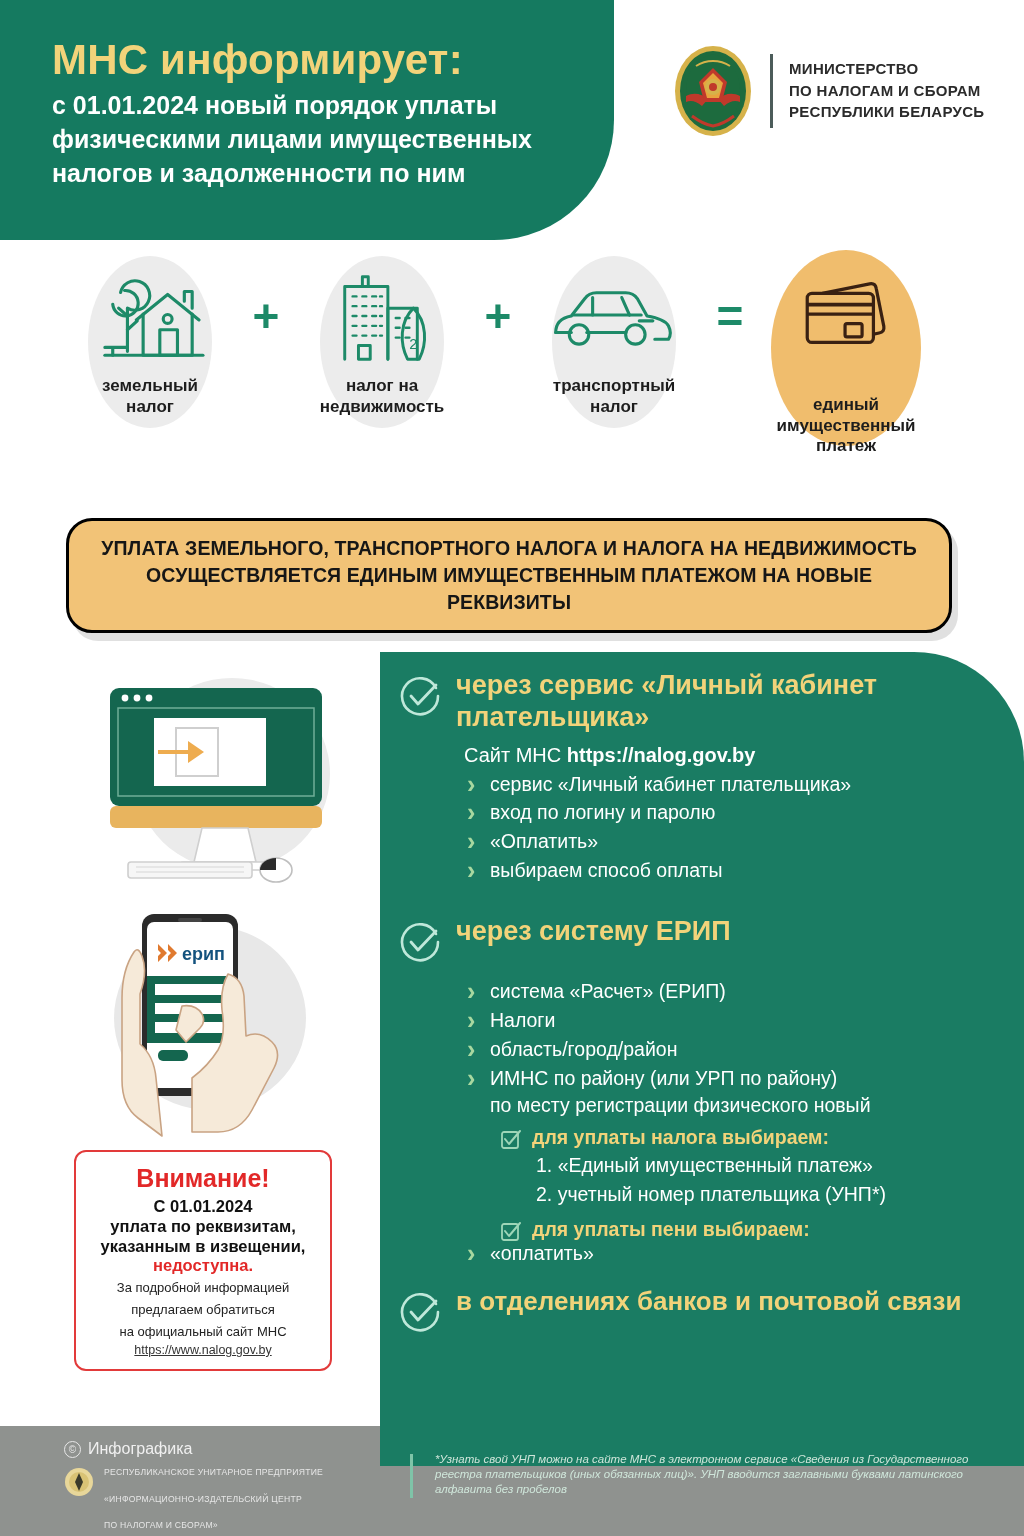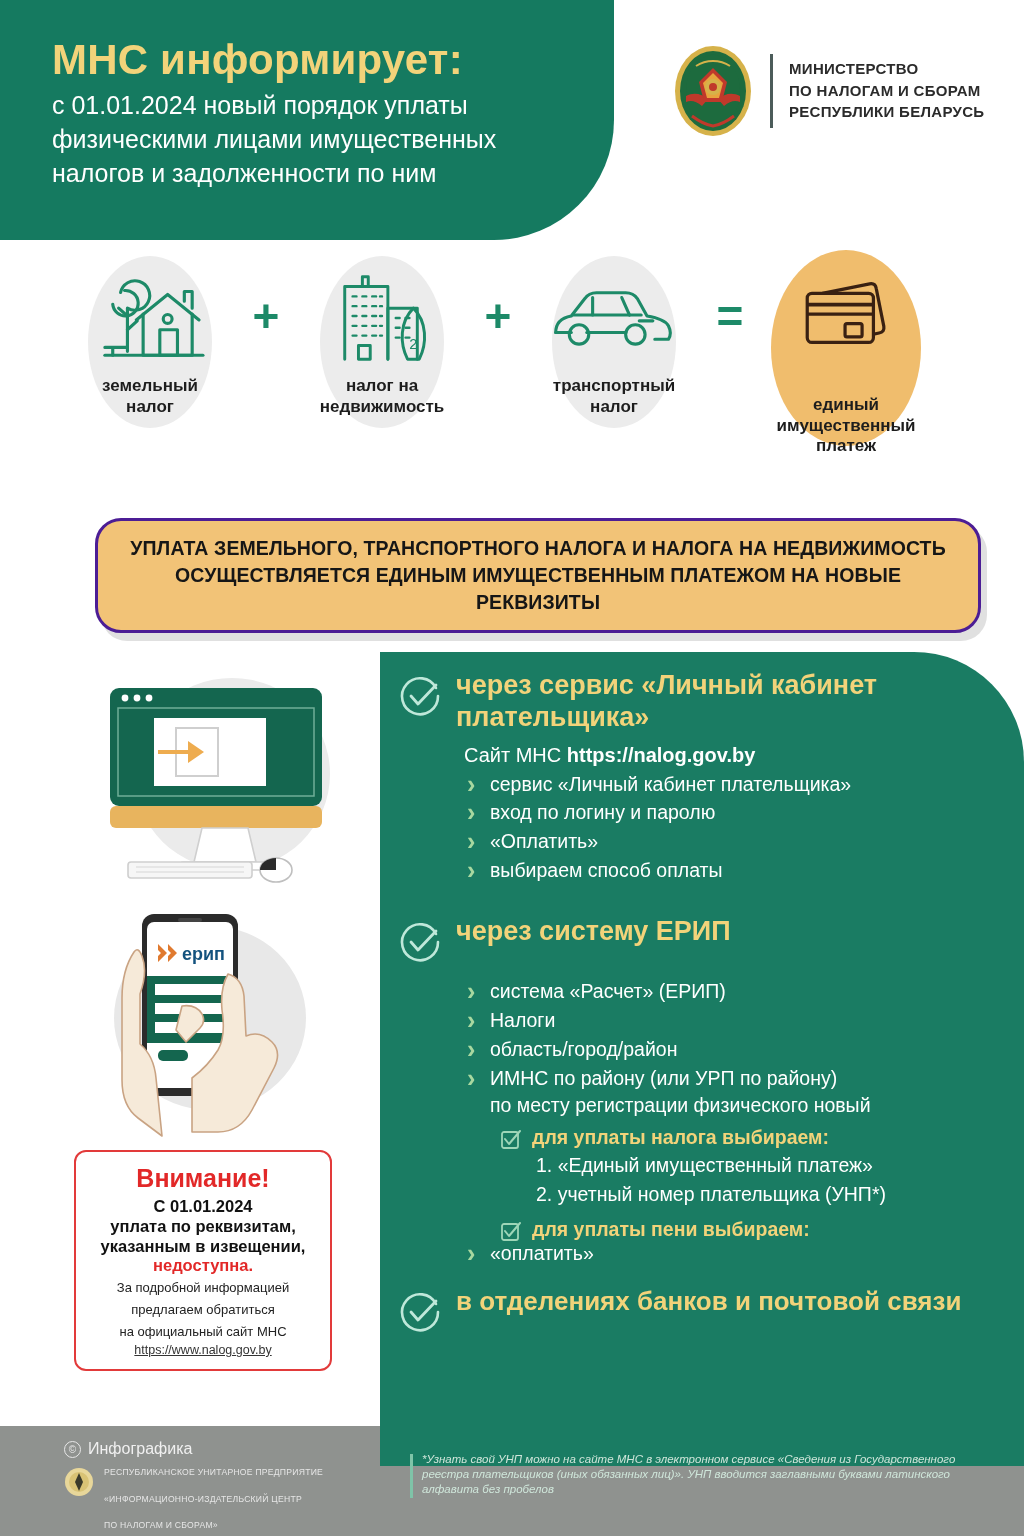--- a/index.html
+++ b/index.html
@@ -23,21 +23,21 @@
     position:absolute;left:0;top:0;width:614px;height:240px;
     background:#157a60;
     border-bottom-right-radius:120px;
   }
   .header-inner{padding:36px 0 0 52px;}
   .hdr-title{
     color:#f2d37a;font-size:42px;font-weight:bold;letter-spacing:.2px;
     line-height:1.12;margin:0 0 6px 0;
   }
   .hdr-sub{
-    color:#ffffff;font-size:25px;font-weight:normal;line-height:1.35;
+    color:#ffffff;font-size:25px;font-weight:bold;line-height:1.35;
     margin:0;max-width:520px;
   }
 
   
   .ministry{
     position:absolute;left:672px;top:44px;display:flex;align-items:center;gap:16px;
   }
   .emblem{position:relative;width:82px;height:94px;flex:none;}
   .ministry-divider{width:3px;height:74px;background:#4c5c5a;}
   .ministry-lines{display:flex;flex-direction:column;gap:5px;}
@@ -66,26 +66,25 @@
   .op{
     width:52px;flex:none;display:flex;align-items:center;justify-content:center;
     height:108px;color:#1d8a68;font-size:46px;font-weight:bold;line-height:1;
   }
   .op.eq{color:#1d8a68;}
 
   
   .banner{
     position:absolute;left:66px;top:518px;width:886px;
     background:#f2c377;
-    border:3px solid #4c1d95;
+    border:3px solid #000000;
     border-radius:26px;
     box-shadow:6px 8px 0 rgba(0,0,0,.12);
     padding:14px 18px;
     box-sizing:border-box;
-    margin-left:29px;
   }
   .banner p{
     margin:0;text-align:center;color:#161616;
     font-size:19.5px;font-weight:bold;line-height:1.38;letter-spacing:.1px;
   }
 
   
   .green-panel{
     position:absolute;left:380px;top:652px;width:644px;height:814px;
     background:#1a7c63;
@@ -140,21 +139,21 @@
     list-style:none;margin:0 0 10px 0;padding:0 0 0 36px;
   }
   ol.numlist li{
     color:#ffffff;font-size:19.5px;line-height:1.42;margin:1px 0;
   }
   .banks-head{color:#f2d37a;font-size:26px;font-weight:bold;line-height:1.18;margin:0;}
 
   
   .footnote{
     position:absolute;left:410px;top:1452px;width:580px;
-    display:flex;gap:9px;align-items:flex-end;
+    display:flex;gap:22px;align-items:flex-end;
   }
   .footnote .bar{width:3px;height:44px;background:#7fc4a8;flex:none;margin-top:1px;}
   .footnote p{
     margin:0;color:#cfe6da;font-size:11.5px;font-style:italic;line-height:1.32;
   }
 
   
   .footer-left{position:absolute;left:64px;top:1440px;width:300px;}
   .fl-top{display:flex;align-items:center;gap:7px;color:#f0f0f0;font-size:16px;}
   .fl-c{

